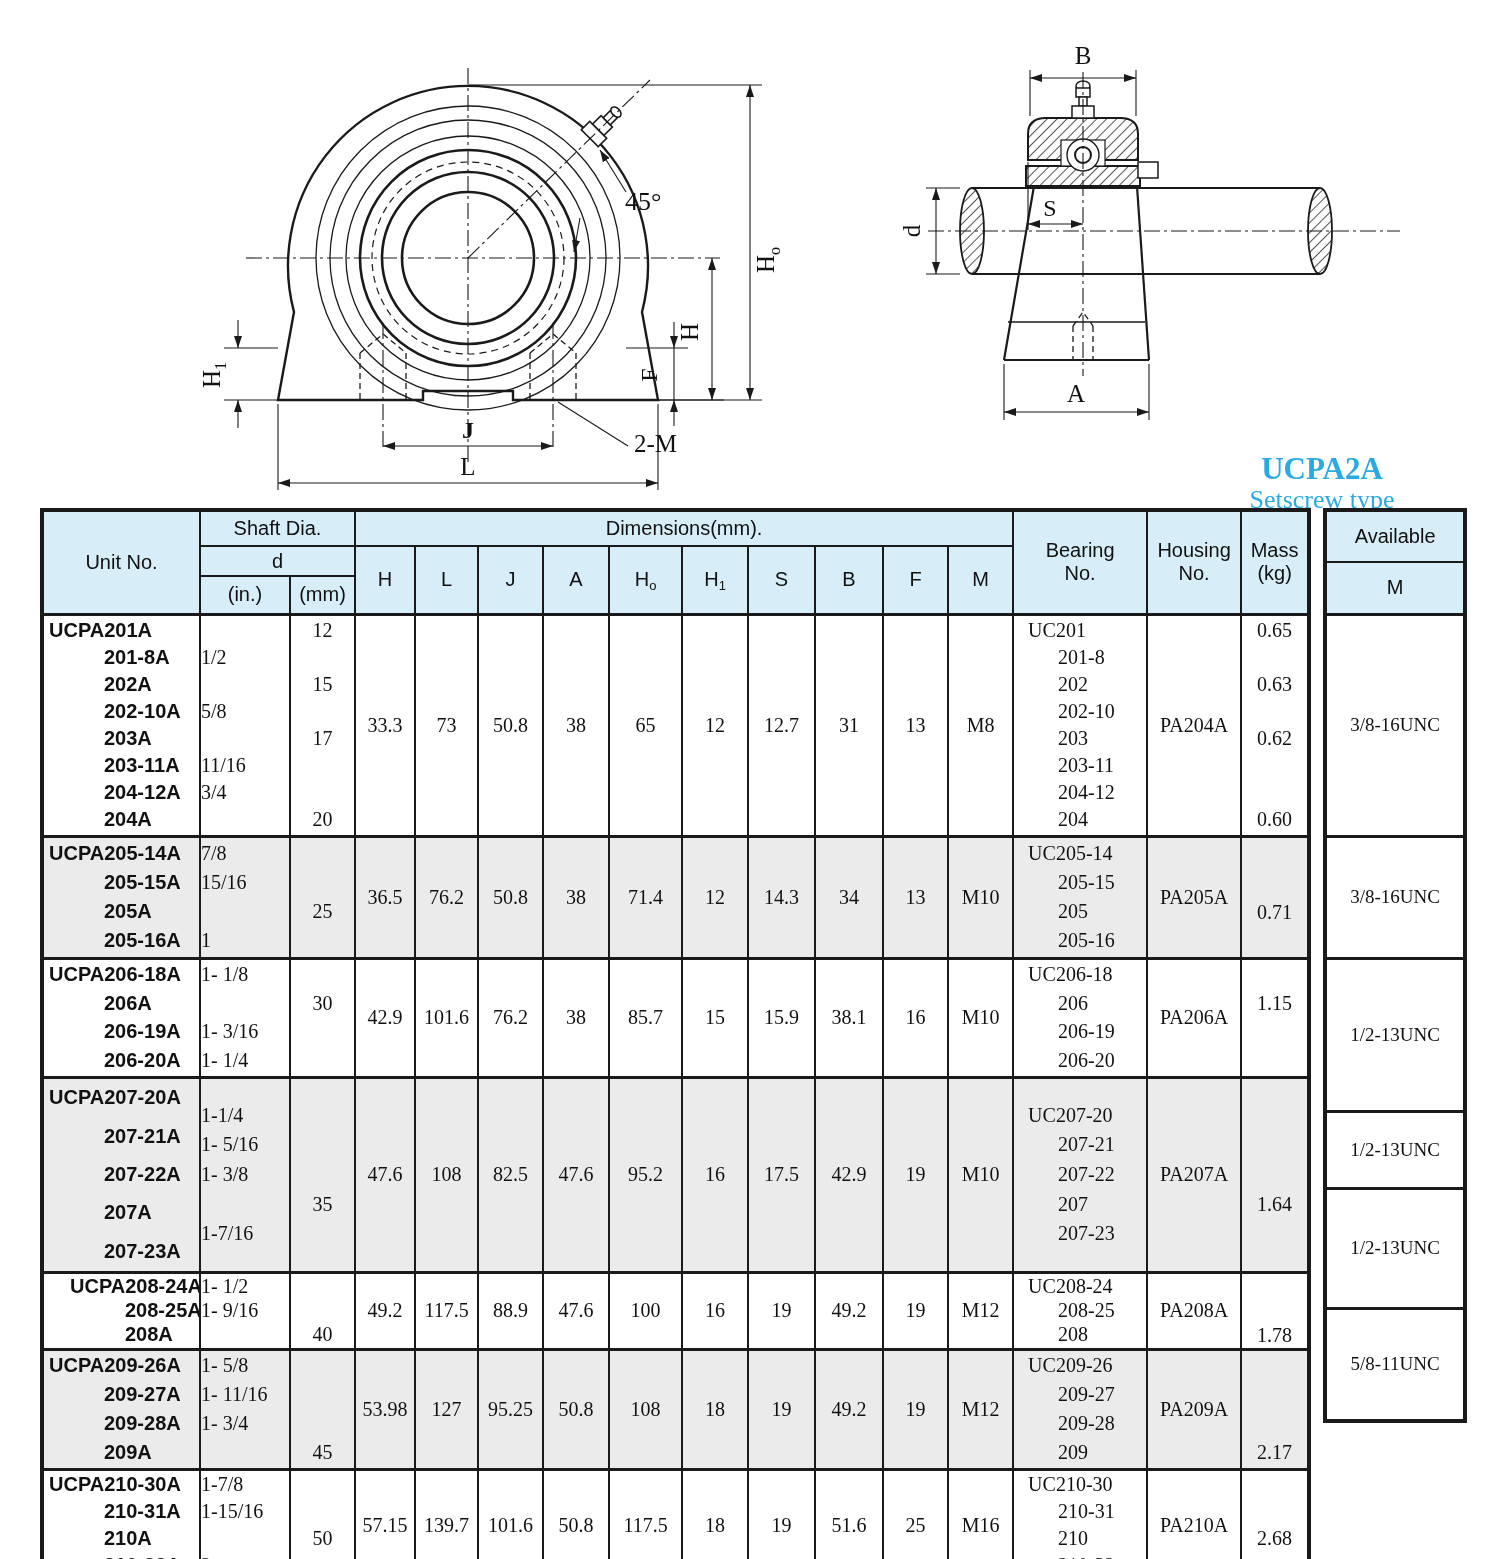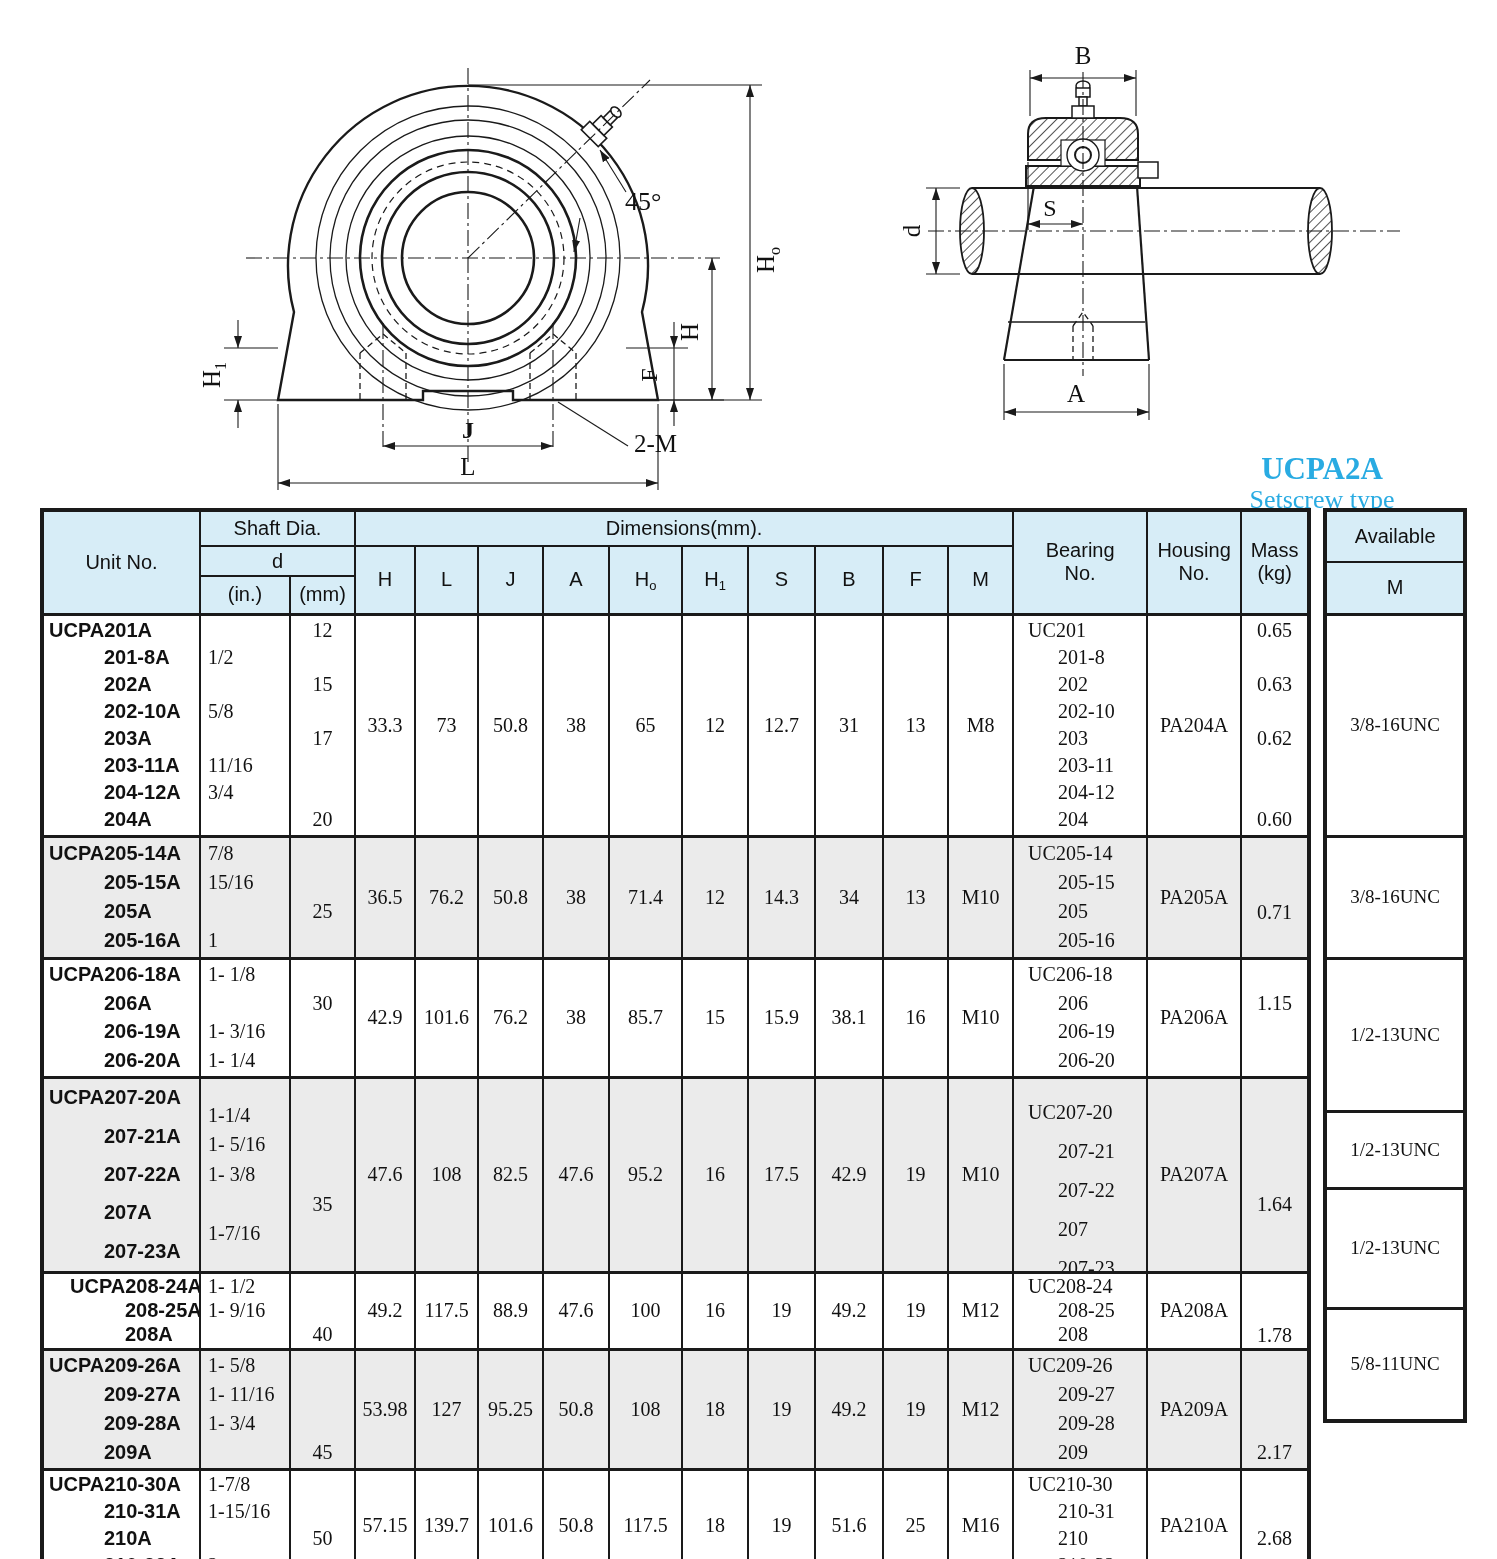--- a/index.html
+++ b/index.html
@@ -27,21 +27,21 @@
   table.main thead th{
     background:var(--hdr);font-weight:normal;font-size:20px;
     white-space:pre-line;text-align:center;vertical-align:middle;line-height:1.15;
   }
   table.main tbody td{border-top-width:3px;vertical-align:middle;}
   td.num{font-family:"Liberation Serif",serif;font-size:20px;text-align:center;}
   .lines{display:flex;flex-direction:column;width:100%;}
   .ln{flex:1 1 0;display:flex;align-items:center;font-family:"Liberation Serif",serif;font-size:20px;white-space:nowrap;}
   .ln-unit{font-family:"Liberation Sans",sans-serif;font-weight:bold;font-size:20px;padding-left:60px;}
   .ln-unit.first{padding-left:5px;}
-  .ln-in{padding-left:7px;}
+  .ln-in{}
   .ln-ctr{justify-content:center;}
   .ln-bear{padding-left:44px;}
   .ln-bear.first{padding-left:14px;}
   tr.shade td{background:var(--shade);}
   table.avail{width:144px;border:4px solid var(--bd);}
   table.avail th{border:2px solid var(--bd);background:var(--hdr);font-weight:normal;font-size:20px;text-align:center;}
   table.avail td{border:2px solid var(--bd);border-top-width:3px;font-family:"Liberation Serif",serif;font-size:19px;text-align:center;background:#fff;}
   .sub{font-size:13px;position:relative;top:4px;}
 </style>
 </head>
@@ -482,21 +482,21 @@
             <td class="num">108</td>
             <td class="num">82.5</td>
             <td class="num">47.6</td>
             <td class="num">95.2</td>
             <td class="num">16</td>
             <td class="num">17.5</td>
             <td class="num">42.9</td>
             <td class="num">19</td>
             <td class="num">M10</td>
             <td>
-              <div class="lines" style="height: 148px; gap: 16px;">
+              <div class="lines" style="height: 148px;">
                 <div class="ln ln-bear first">UC207-20</div>
                 <div class="ln ln-bear">207-21</div>
                 <div class="ln ln-bear">207-22</div>
                 <div class="ln ln-bear">207</div>
                 <div class="ln ln-bear">207-23</div>
               </div>
             </td>
             <td class="num">PA207A</td>
             <td>
               <div class="lines" style="height: 148px;">

